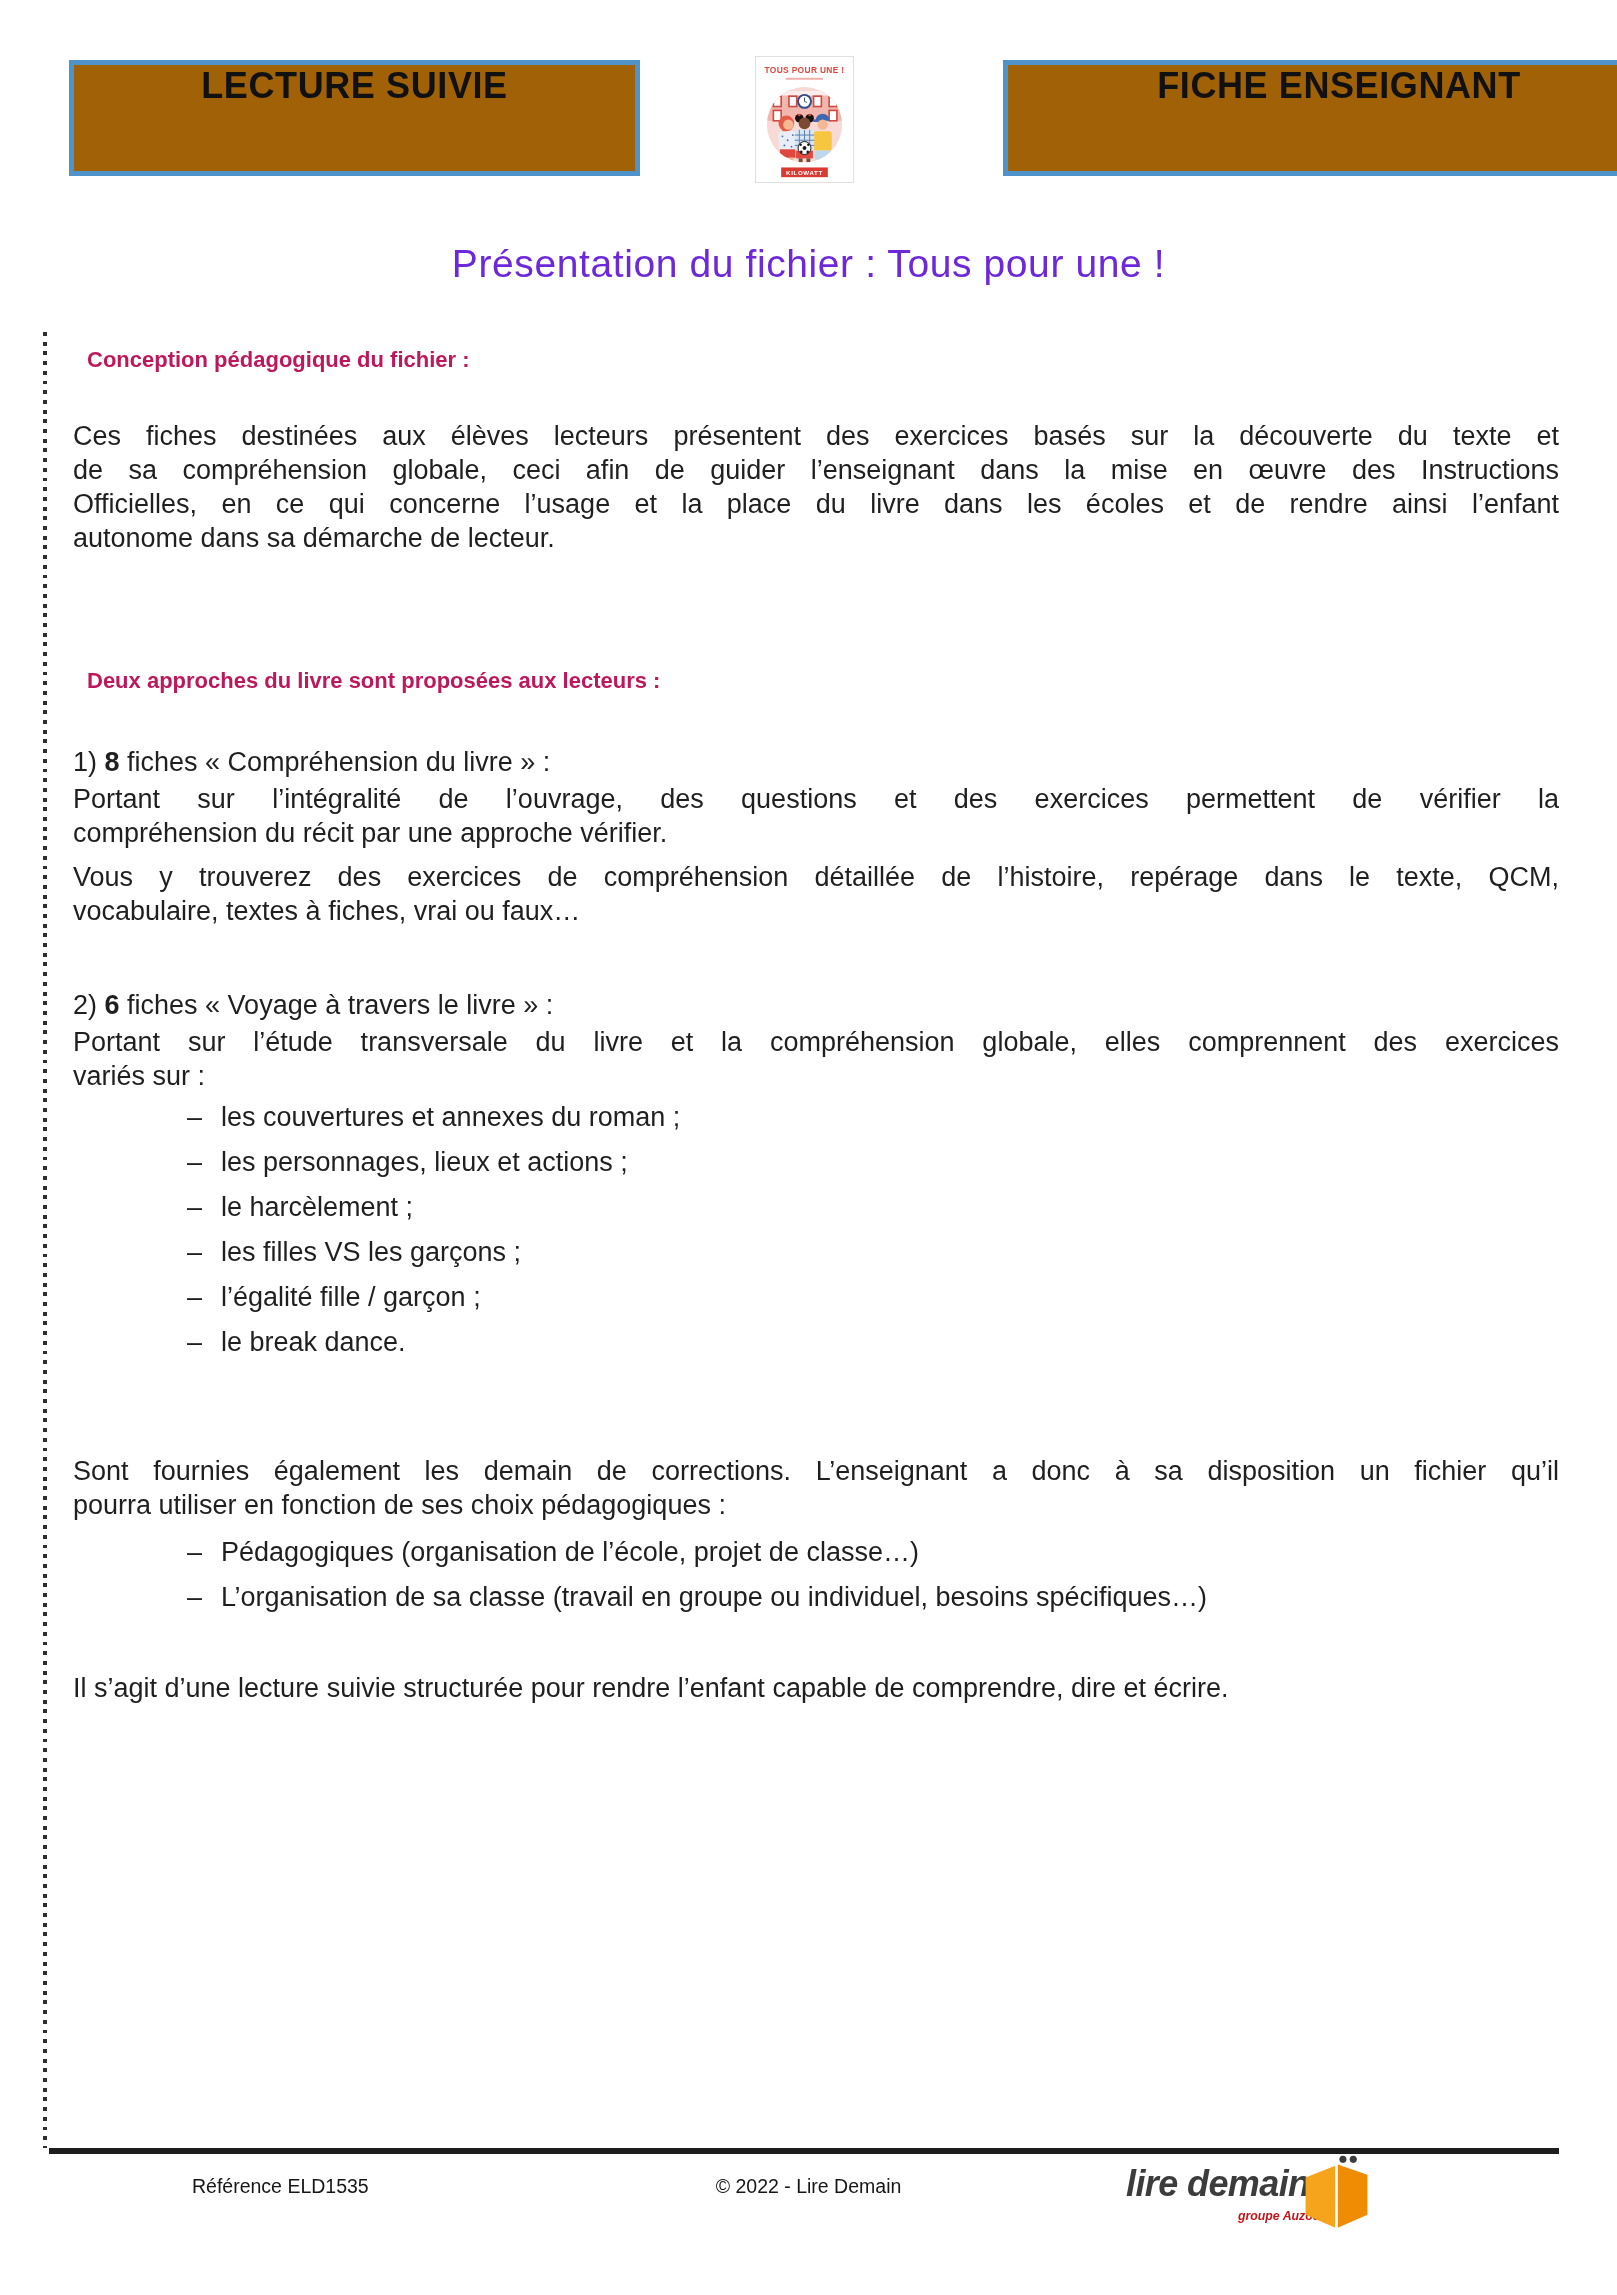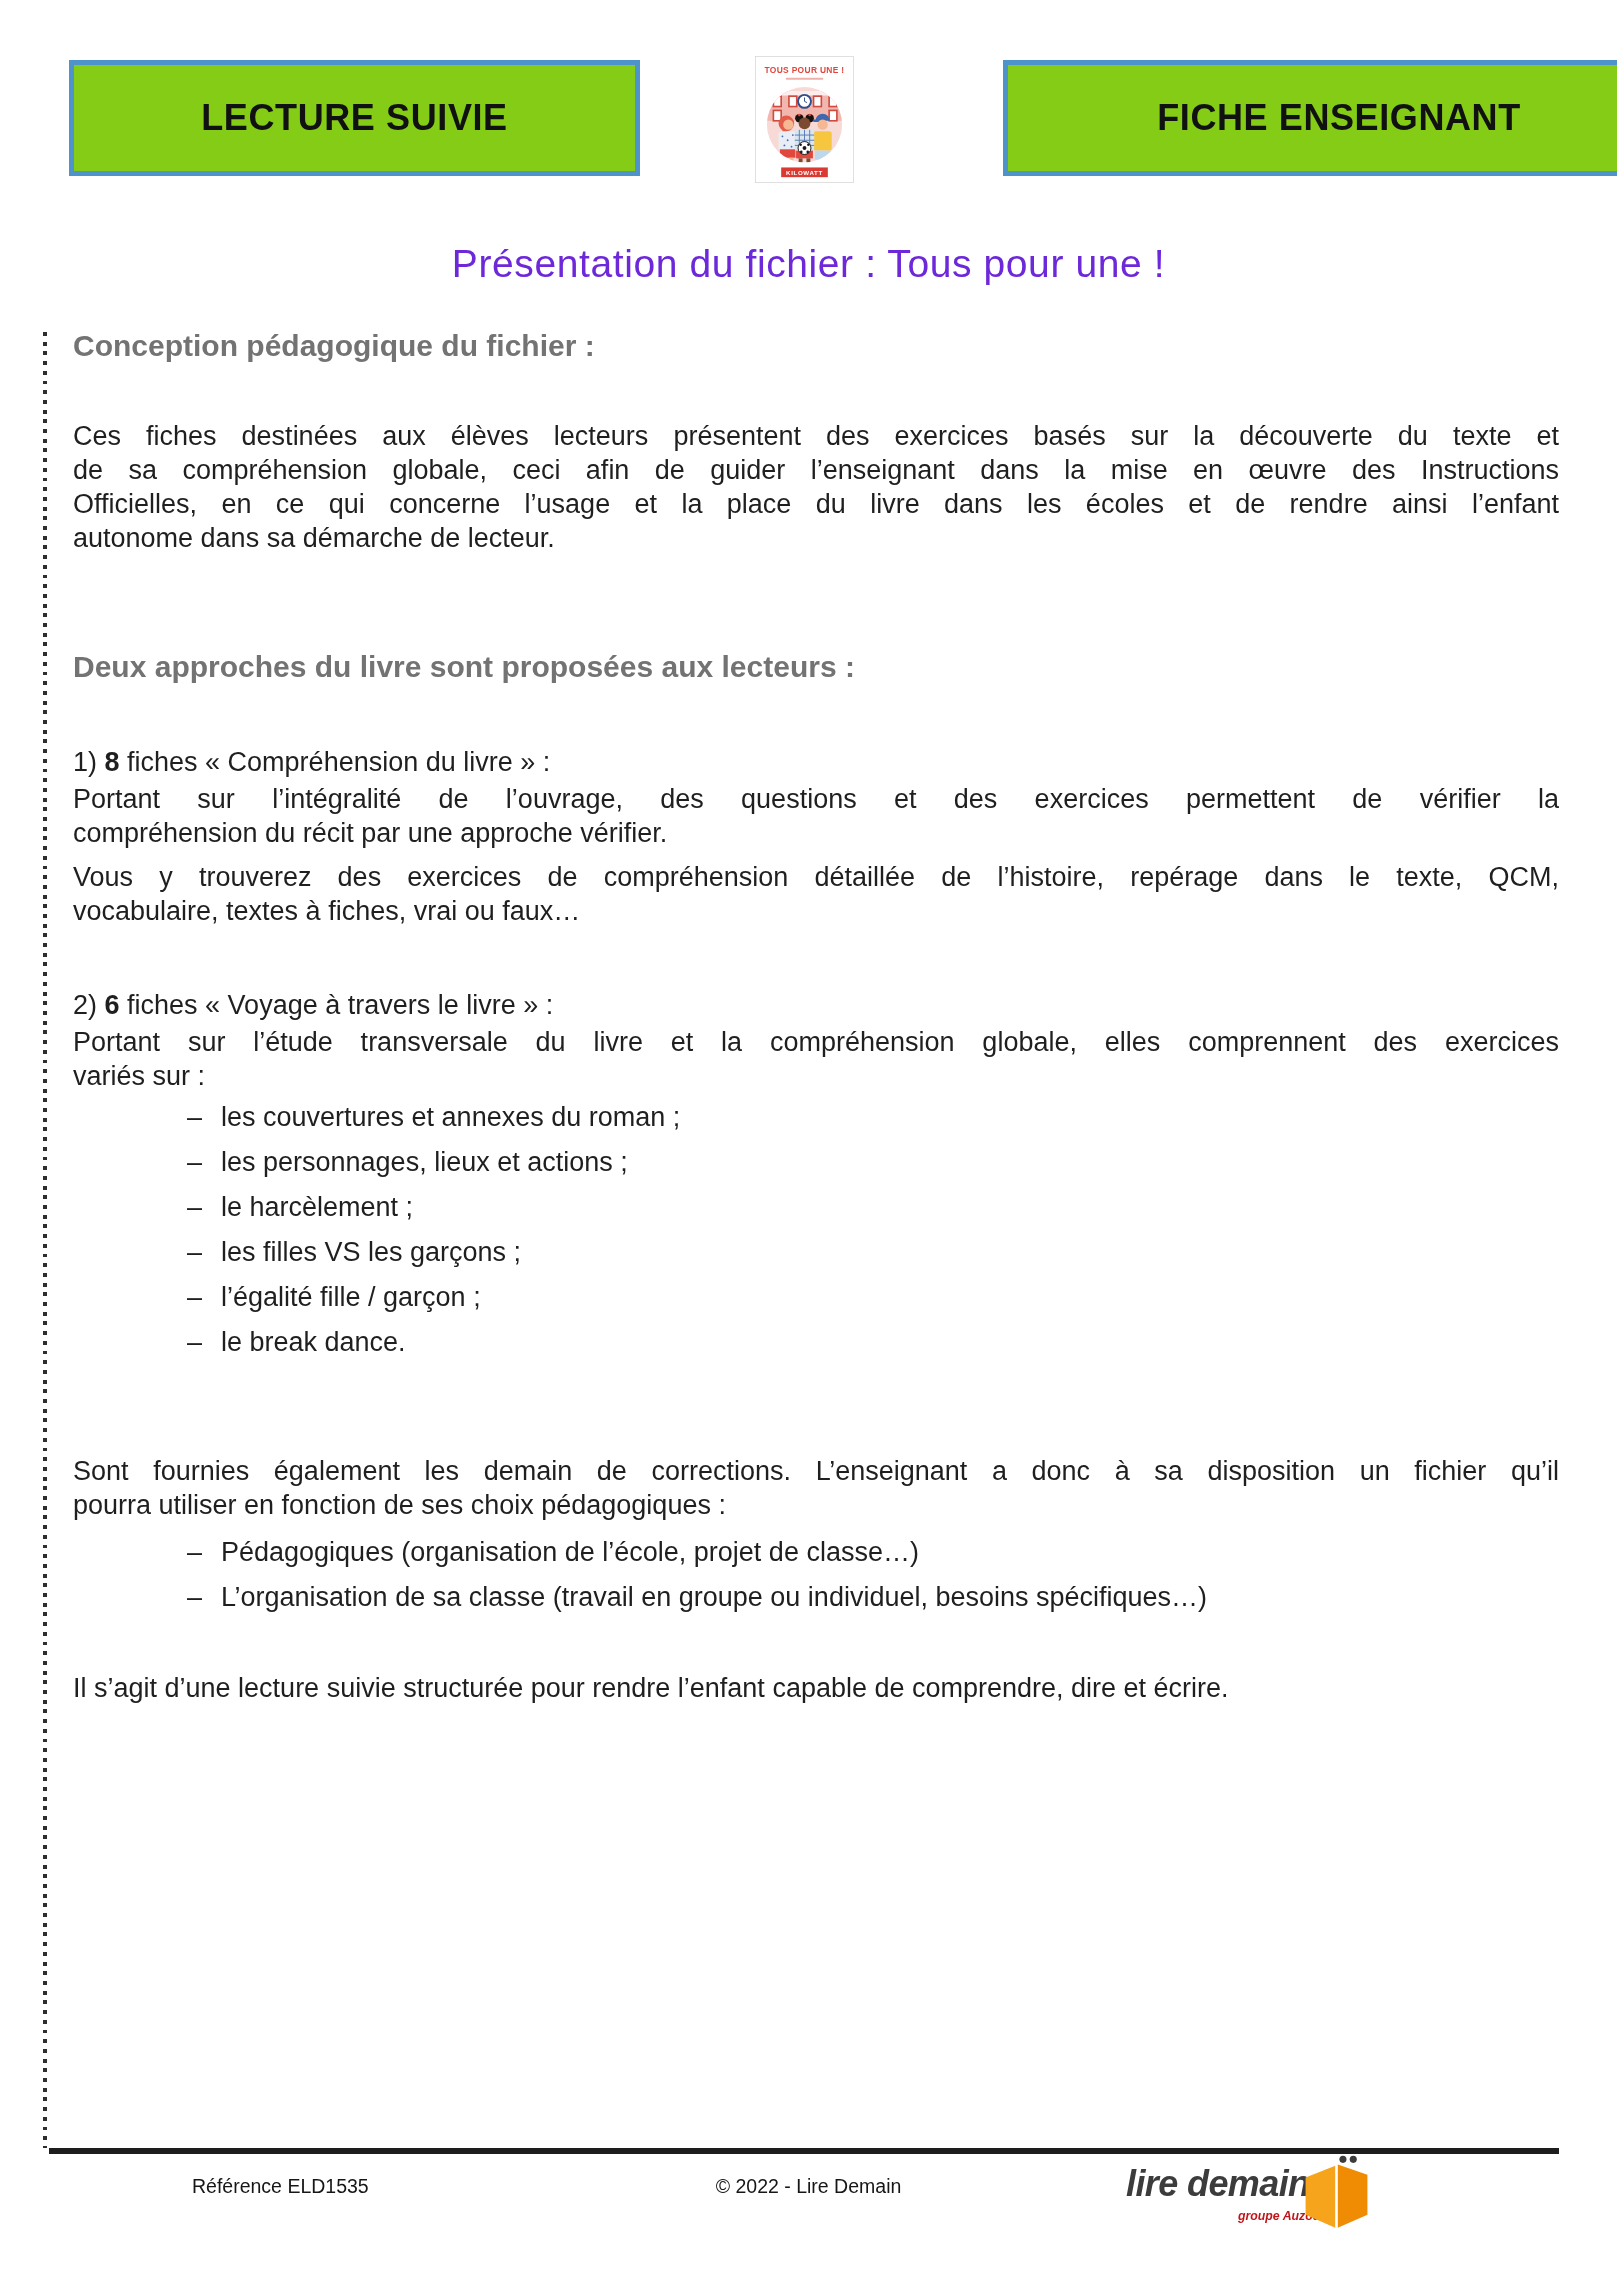--- a/index.html
+++ b/index.html
@@ -6,22 +6,22 @@
   html,body { margin:0; padding:0; background:#ffffff; }
   .page {
     position:relative; width:1617px; height:2295px; background:#ffffff;
     font-family:"Liberation Sans","DejaVu Sans",sans-serif; color:#1f1f1f;
     overflow:hidden;
   }
 
   
   .hbox {
     position:absolute; top:60px; height:116px; box-sizing:border-box;
-    border:5.2px solid #4f93cb; background:#84cc16;
-    display:flex; align-items:center; justify-content:center;
+    border:5.2px solid #4f93cb; background:#a16207;
+    display:flex; align-items:flex-start; justify-content:center;
     font-weight:700; font-size:36px; letter-spacing:0.6px; color:#111;
   }
   .hbox-left  { left:69px;  width:571px; }
   .hbox-right { left:1003px; width:672px; }
 
   .cover {
     position:absolute; left:755px; top:56px; width:122px; height:127px;
   }
   .cover svg { display:block; }
 
@@ -33,21 +33,21 @@
   }
 
   
   .dotted-rule {
     position:absolute; left:43px; top:332px; width:3.9px; height:1816px;
     background:repeating-linear-gradient(to bottom,#2e2e2e 0 3.9px,transparent 3.9px 9.7px);
   }
 
   
   .block { position:absolute; left:73px; width:1486px; font-size:27px; line-height:34px; }
-  .h-bold { font-weight:700; font-size:30px; line-height:36px; color:#737373; margin:0; }
+  .h-bold { font-weight:700; font-size:22px; line-height:36px; color:#be185d; margin:14px; }
 
   .jpara .line { text-align:justify; text-align-last:justify; }
   .jpara .line:last-child { text-align-last:left; }
 
   .itemline .num { font-weight:700; }
 
   ul.dashlist { margin:0; padding:0; list-style:none; }
   ul.dashlist li { padding-left:114px; }
   ul.dashlist li + li { margin-top:11px; }
   ul.dashlist .dash { display:inline-block; width:34px; }

